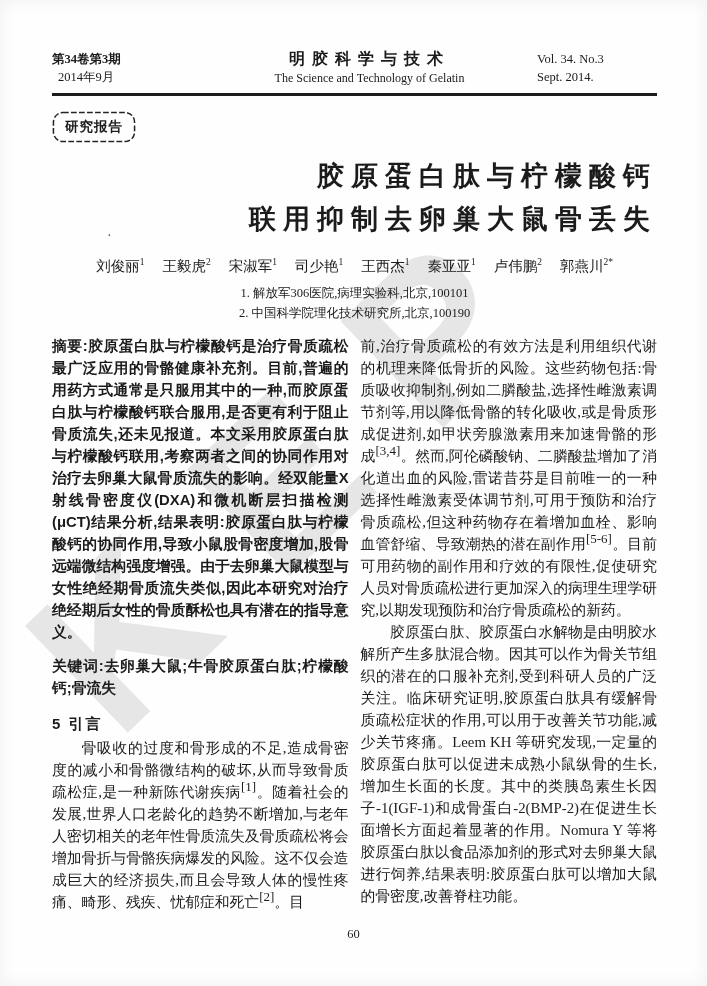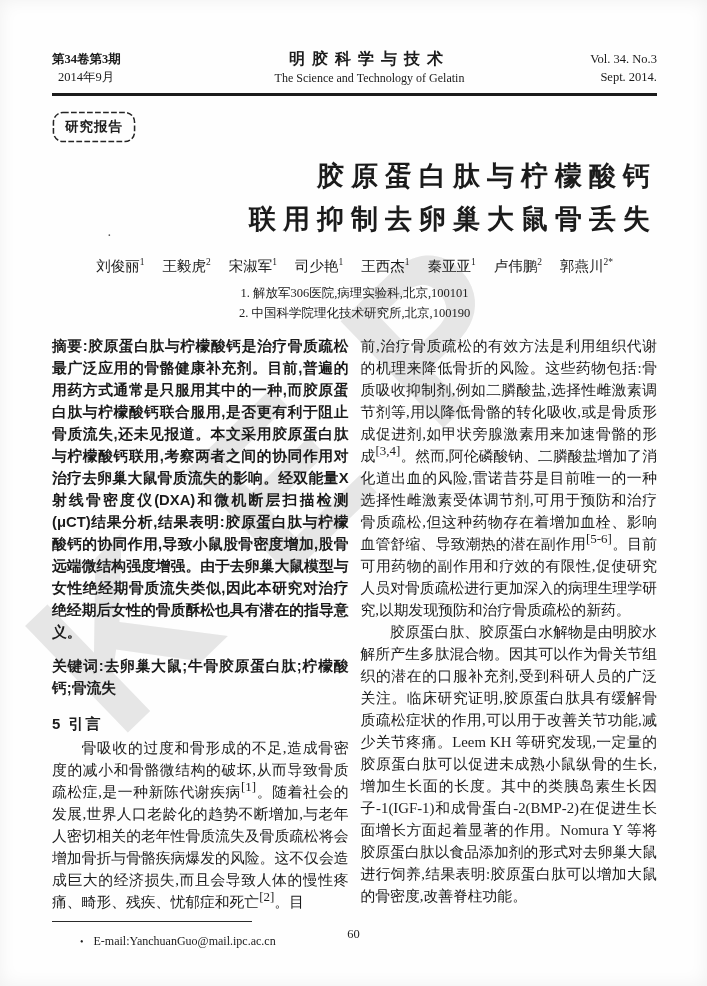--- a/index.html
+++ b/index.html
@@ -20,21 +20,21 @@
     transform:rotate(-44deg);transform-origin:0 0;white-space:nowrap;
     pointer-events:none;user-select:none;
   }
   
   .hdr{display:flex;justify-content:space-between;align-items:flex-start;gap:24px;}
   .hdr-left{font-size:12.5px;line-height:18px;font-weight:bold;width:150px;}
   .hdr-left .l2{padding-left:6px;font-weight:normal;}
   .hdr-center{flex:1;text-align:center;}
   .jcn{font-size:16px;font-weight:bold;letter-spacing:7px;line-height:18px;}
   .jen{font-size:12px;line-height:16px;margin-top:2px;}
-  .hdr-right{font-size:12.5px;line-height:18px;width:120px;text-align:right;}
+  .hdr-right{font-size:12.5px;line-height:18px;width:120px;text-align:left;}
   .hdr-rule{height:3px;background:#1c1c1c;margin-top:7px;}
   
   .badge{position:relative;display:inline-block;margin-top:15px;padding:7px 13px;
     font-family:"Liberation Sans","DejaVu Sans",sans-serif;
     font-size:13.5px;font-weight:bold;letter-spacing:1px;}
   .badge svg{position:absolute;inset:0;width:100%;height:100%;}
   
   .titleblk{text-align:right;margin-top:12px;font-weight:bold;}
   .titleblk .t{font-size:27px;letter-spacing:7px;line-height:43px;}
   .margin-dot{position:absolute;left:55px;top:178px;font-size:14px;color:#555;}
@@ -112,24 +112,20 @@
       <div>2. 中国科学院理化技术研究所,北京,100190</div>
     </div>
 
     
     <div class="cols">
       <div class="col">
         <p class="sans"><span class="sans">摘要:</span><span>胶原蛋白肽与柠檬酸钙是治疗骨质疏松最广泛应用的骨骼健康补充剂。目前,普遍的用药方式通常是只服用其中的一种,而胶原蛋白肽与柠檬酸钙联合服用,是否更有利于阻止骨质流失,还未见报道。本文采用胶原蛋白肽与柠檬酸钙联用,考察两者之间的协同作用对治疗去卵巢大鼠骨质流失的影响。经双能量X射线骨密度仪(DXA)和微机断层扫描检测(μCT)结果分析,结果表明:胶原蛋白肽与柠檬酸钙的协同作用,导致小鼠股骨密度增加,股骨远端微结构强度增强。由于去卵巢大鼠模型与女性绝经期骨质流失类似,因此本研究对治疗绝经期后女性的骨质酥松也具有潜在的指导意义。</span></p>
         <p class="sans kw"><span>关键词:</span><span>去卵巢大鼠;牛骨胶原蛋白肽;柠檬酸钙;骨流失</span></p>
         <p class="sans sec-h">5  引言</p>
         <p class="body-p">骨吸收的过度和骨形成的不足,造成骨密度的减小和骨骼微结构的破坏,从而导致骨质疏松症,是一种新陈代谢疾病<sup>[1]</sup>。随着社会的发展,世界人口老龄化的趋势不断增加,与老年人密切相关的老年性骨质流失及骨质疏松将会增加骨折与骨骼疾病爆发的风险。这不仅会造成巨大的经济损失,而且会导致人体的慢性疼痛、畸形、残疾、忧郁症和死亡<sup>[2]</sup>。目</p>
-        <div class="footnote">
-          <div class="fn-rule"></div>
-          <div class="fn-line"><span class="b">•</span><span>E-mail:YanchuanGuo@mail.ipc.ac.cn</span></div>
-        </div>
       </div>
       <div class="col">
         <p class="cont-p">前,治疗骨质疏松的有效方法是利用组织代谢的机理来降低骨折的风险。这些药物包括:骨质吸收抑制剂,例如二膦酸盐,选择性雌激素调节剂等,用以降低骨骼的转化吸收,或是骨质形成促进剂,如甲状旁腺激素用来加速骨骼的形成<sup>[3,4]</sup>。然而,阿伦磷酸钠、二膦酸盐增加了消化道出血的风险,雷诺昔芬是目前唯一的一种选择性雌激素受体调节剂,可用于预防和治疗骨质疏松,但这种药物存在着增加血栓、影响血管舒缩、导致潮热的潜在副作用<sup>[5-6]</sup>。目前可用药物的副作用和疗效的有限性,促使研究人员对骨质疏松进行更加深入的病理生理学研究,以期发现预防和治疗骨质疏松的新药。</p>
         <p class="indent-p">胶原蛋白肽、胶原蛋白水解物是由明胶水解所产生多肽混合物。因其可以作为骨关节组织的潜在的口服补充剂,受到科研人员的广泛关注。临床研究证明,胶原蛋白肽具有缓解骨质疏松症状的作用,可以用于改善关节功能,减少关节疼痛。Leem KH 等研究发现,一定量的胶原蛋白肽可以促进未成熟小鼠纵骨的生长,增加生长面的长度。其中的类胰岛素生长因子-1(IGF-1)和成骨蛋白-2(BMP-2)在促进生长面增长方面起着显著的作用。Nomura Y 等将胶原蛋白肽以食品添加剂的形式对去卵巢大鼠进行饲养,结果表明:胶原蛋白肽可以增加大鼠的骨密度,改善脊柱功能。</p>
       </div>
     </div>
   </div>
 
   <div class="pagenum">60</div>
 </div>

